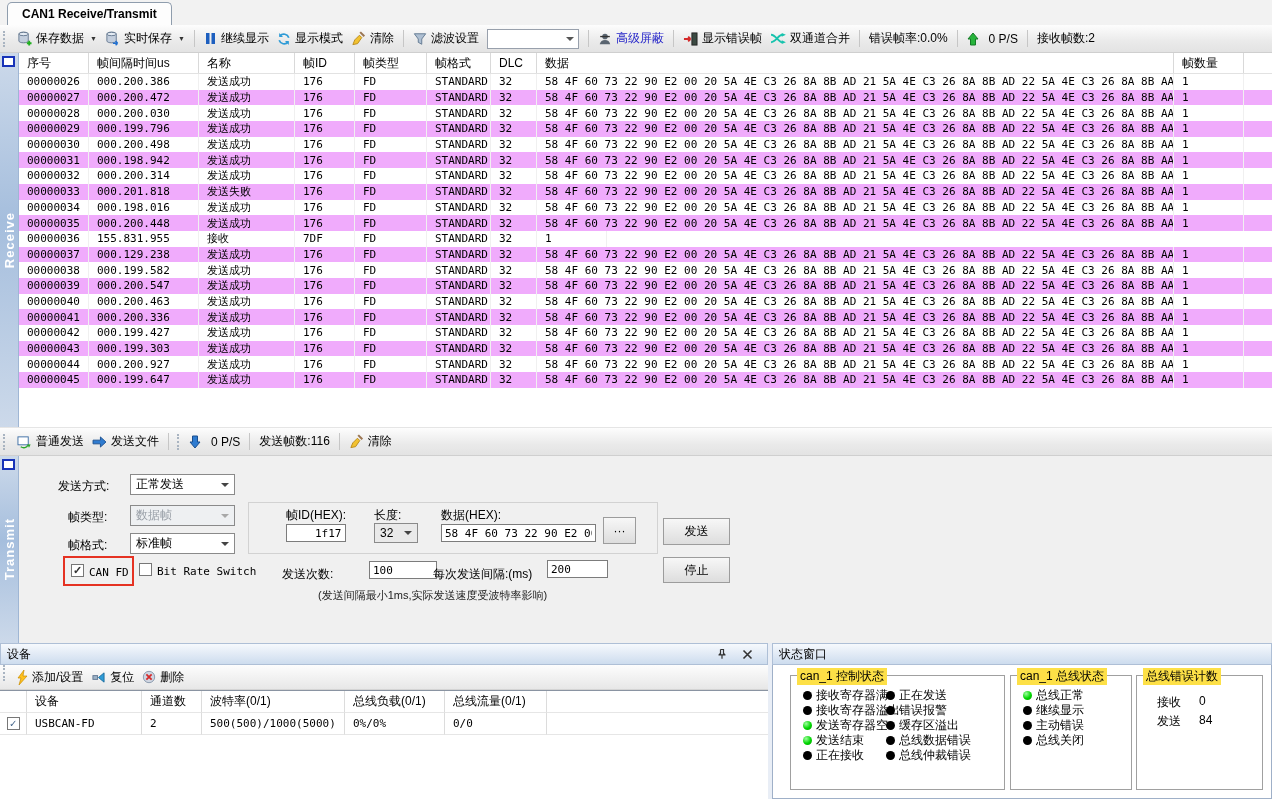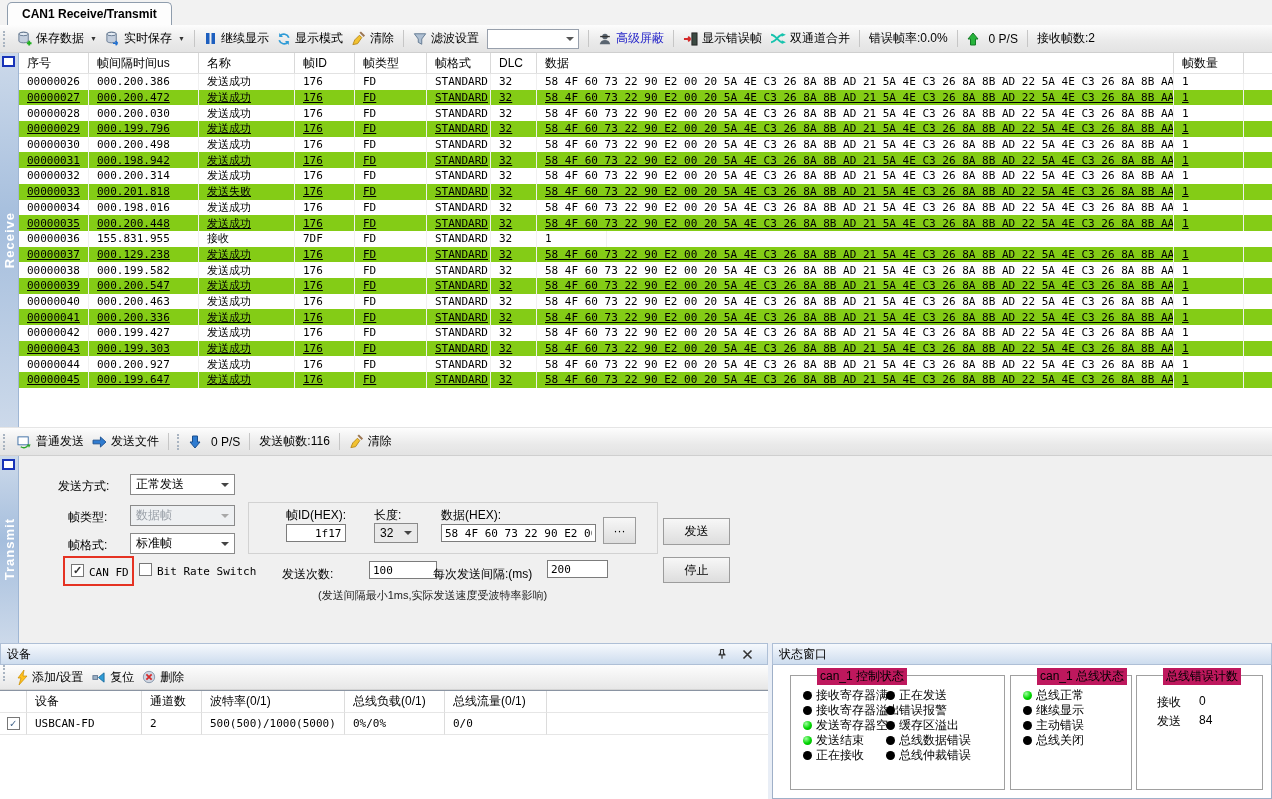--- a/index.html
+++ b/index.html
@@ -41,21 +41,21 @@
   .vtab .sq { position:absolute; top:3px; left:2px; width:13px; height:11px;
               background:#fff; border:2px solid #1733b8; }
   .vtab .vlabel { writing-mode:vertical-rl; transform:rotate(180deg); color:#fff;
                   font-weight:bold; font-size:13px; letter-spacing:1px; }
 
   .rx-table { position:absolute; left:19px; top:53px; width:1253px; height:374px; background:#fff; }
   .rx-header { display:flex; height:21px; border-bottom:1px solid #e2e2e2; }
   .rx-header .cell { display:flex; align-items:center; padding-left:8px; height:100%;
                      border-right:1px solid #d9d9d9; font-size:12px; white-space:nowrap; overflow:hidden; }
   .rx-row { display:flex; height:15.7px; font-family:"DejaVu Sans Mono", monospace; font-size:11px;justify-content:space-between; }
-  .rx-row.alt { background:#84cc16;text-decoration:underline; }
+  .rx-row.alt { background:#f0abfc; }
   .rx-row .cell { display:flex; align-items:center; padding-left:8px; height:100%;
                   border-right:1px solid #f0f0f0; white-space:nowrap; overflow:hidden; }
   .c0{width:70px;} .c1{width:110px;} .c2{width:96px;} .c3{width:60px;} .c4{width:72px;}
   .c5{width:64px;} .c6{width:46px;} .c7{width:637px;} .c8{width:70px;} .cf{flex:1; border-right:none!important;}
 
   
   .tx-panel { position:absolute; left:19px; top:456px; width:1253px; height:187px; background:#f0f0f0; }
   .lbl { position:absolute; white-space:nowrap; font-size:12px; }
   .mono { font-family:"DejaVu Sans Mono", monospace; font-size:11px; }
   .sel { position:absolute; background:#fff; border:1px solid #8a8a8a; display:flex;
@@ -92,21 +92,21 @@
   .dcf{flex:1; border-right:none!important;}
   .dev-cb { width:13px; height:13px; background:#fff; border:1px solid #777; display:flex;
             align-items:center; justify-content:center; font-size:11px; color:#44658a; }
   .dev-cb.checked::after { content:"\2713"; font-weight:bold; margin-top:-1px; }
 
   .vsplit { position:absolute; left:768px; top:643px; width:4px; height:156px; background:#e9eef6; }
 
   .status-panel { position:absolute; left:772px; top:643px; width:500px; height:156px; background:#fff; }
   .status-body { position:relative; height:134px; background:#fff; border:1px solid #9fb0c8; border-top:none; }
   .fs { position:absolute; border:1px solid #a0a0a0; }
-  .fs-title { position:absolute; top:-8px; left:6px; background:#be185d; padding:0 3px; font-size:12px; white-space:nowrap;margin-left:20px; }
+  .fs-title { position:absolute; top:-8px; left:6px; background:#fde047; padding:0 3px; font-size:12px; white-space:nowrap; }
   .st-col { position:absolute; top:12px; }
   .st-item { display:flex; align-items:center; gap:4px; height:15px; font-size:12px; white-space:nowrap; }
   .dot { width:9px; height:9px; border-radius:50%; flex:none; }
   .dot.on  { background:radial-gradient(circle at 35% 30%, #9dff9d, #00d500 55%, #009a00); }
   .dot.off { background:#000; }
   .err-row { position:absolute; display:flex; gap:18px; font-size:12px; }
 </style>
 </head>
 <body>
 

